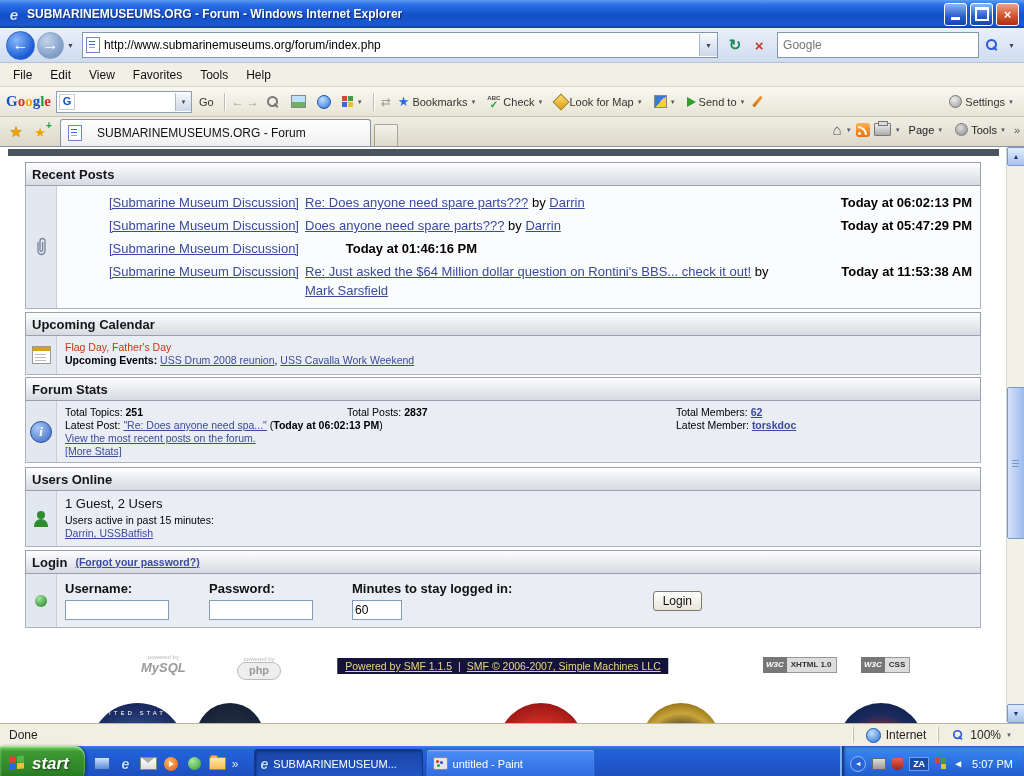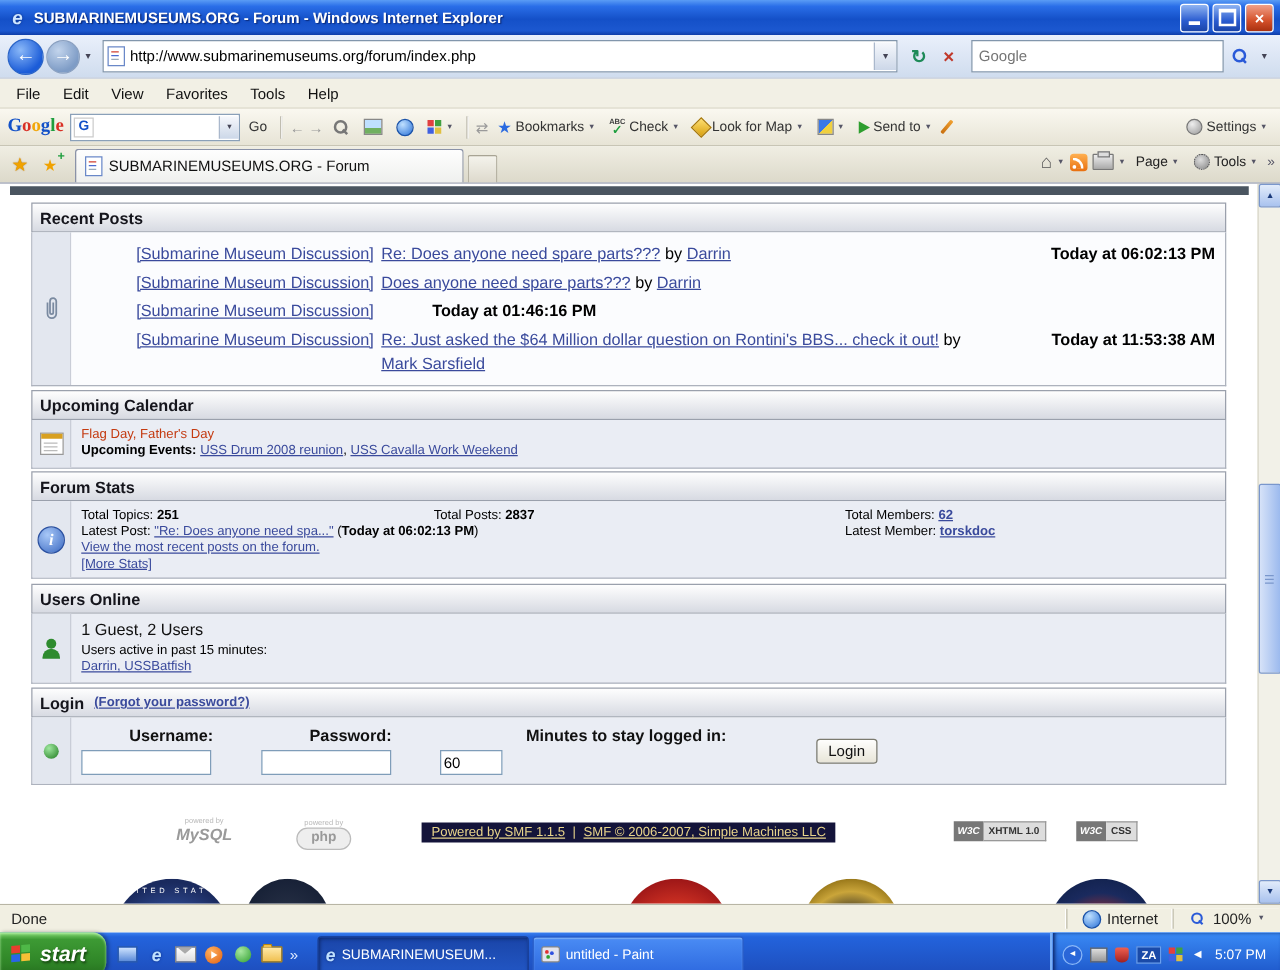--- a/index.html
+++ b/index.html
@@ -75,21 +75,21 @@
   .pencil{width:3px;height:13px;background:linear-gradient(#f0a030,#c87010);transform:rotate(40deg);display:inline-block;border-radius:1px;}
   .settings-ico{width:11px;height:11px;border-radius:50%;background:radial-gradient(circle at 35% 30%,#eee,#999);border:1px solid #777;display:inline-block;}
   .gspacer{flex:1;}
   
   .tabbar{height:29px;background:linear-gradient(#f0eee3,#dcd9ca);border-bottom:1px solid #8a92a8;display:flex;align-items:flex-end;padding:0 4px;}
   .fav-btn{height:24px;width:24px;display:flex;align-items:center;justify-content:center;margin-bottom:2px;}
   .star-gold{color:#f0a200;font-size:15px;text-shadow:0 0 1px #a06000;}
   .star-add{position:relative;color:#f0a200;font-size:13px;}
   .star-add .plus{position:absolute;right:-6px;top:-5px;color:#1e9e3e;font-weight:bold;font-size:10px;}
   .tab-active{width:295px;height:26px;background:linear-gradient(#fefefe,#eff0ee);border:1px solid #8a92a8;border-bottom:none;
-              border-radius:3px 3px 0 0;display:flex;align-items:center;gap:5px;padding:0 7px;font-size:12px;color:#111;margin-left:8px;}
+              border-radius:3px 3px 0 0;display:flex;align-items:center;gap:15px;padding:0 7px;font-size:12px;color:#111;margin-left:8px;}
   .tab-stub{width:22px;height:21px;background:linear-gradient(#f4f3ec,#ddd9cc);border:1px solid #a8a494;border-bottom:none;border-radius:2px 2px 0 0;margin-left:3px;}
   .tab-right{margin-left:auto;display:flex;align-items:center;gap:4px;height:100%;font-size:11px;color:#222;padding-bottom:2px;}
   .home-ico{font-size:15px;color:#555;line-height:15px;}
   .rss-ico{width:14px;height:14px;border-radius:3px;background:linear-gradient(#ffb050,#e87010);position:relative;display:inline-block;}
   .rss-ico::after{content:"";position:absolute;left:2px;bottom:2px;width:3px;height:3px;background:#fff;border-radius:50%;}
   .rss-ico::before{content:"";position:absolute;left:2px;bottom:2px;width:7px;height:7px;border-top:2px solid #fff;border-right:2px solid #fff;border-radius:0 9px 0 0;}
   .print-ico{width:15px;height:11px;background:linear-gradient(#eee,#aaa);border:1px solid #777;border-radius:1px;position:relative;display:inline-block;}
   .print-ico::before{content:"";position:absolute;left:3px;top:-3px;width:8px;height:3px;background:#ddd;border:1px solid #777;}
   .gear-ico{width:11px;height:11px;border-radius:50%;background:radial-gradient(circle at 40% 35%,#ddd,#888);border:1px dotted #555;display:inline-block;}
   .chev{font-size:11px;color:#556;}
@@ -111,21 +111,21 @@
   .post-main{flex:1;padding-left:6px;}
   .post-time{width:178px;flex:none;text-align:right;font-weight:bold;color:#000;white-space:nowrap;}
   .small{font-size:10.5px;line-height:13px;}
   .red-ev{color:#c43a10;}
   .st-row{display:flex;}
   .st-c1{width:282px;flex:none;} .st-c2{width:285px;flex:none;} .st-c12{width:567px;flex:none;} .st-c3{flex:1;margin-left:44px;}
   .users-sum{font-size:13px;margin-bottom:3px;color:#111;}
   .login-form{flex:1;display:flex;align-items:flex-start;padding:7px 8px 6px 8px;}
   .lf-col{display:flex;flex-direction:column;}
   .lf-c1{width:144px;} .lf-c2{width:143px;} .lf-c3{width:298px;} .lf-c4{flex:1;}
-  .lf-label{font-weight:bold;font-size:13px;color:#111;margin-bottom:4px;text-align:center;}
+  .lf-label{font-weight:bold;font-size:13px;color:#111;margin-bottom:4px;}
   .ti{height:18px;border:1px solid #7f9db9;font-size:12px;padding:0 2px;width:98px;background:#fff;font-family:"Liberation Sans",sans-serif;}
   .ti.minutes{width:44px;}
   .cb{width:13px;height:13px;margin:2px 0 0 2px;}
   .login-btn-wrap{width:52px;align-self:center;display:flex;justify-content:flex-end;}
   .xp-btn{font-size:12px;padding:2px 9px;background:linear-gradient(#fefefd,#e8e5d8);border:1px solid #7b7a6e;border-radius:3px;color:#111;font-family:"Liberation Sans",sans-serif;}
   .forgot{font-size:10.5px;font-weight:bold;}
   
   .cal-ico{width:17px;height:16px;background:#fff;border:1px solid #999;position:relative;}
   .cal-ico::before{content:"";position:absolute;left:0;top:0;right:0;height:4px;background:#d8a020;}
   .cal-ico::after{content:"";position:absolute;left:2px;top:7px;width:11px;height:1px;background:#bbb;box-shadow:0 3px 0 #bbb,0 6px 0 #bbb;}
@@ -372,20 +372,21 @@
           </div>
           <div class="body-main">
             <div class="post-row">
               <span class="post-board"><span class="lnk">[Submarine Museum Discussion]</span></span>
               <span class="post-main"><span class="lnk">Re: Does anyone need spare parts???</span> <span>by</span> <span class="lnk">Darrin</span></span>
               <span class="post-time">Today at 06:02:13 PM</span>
             </div>
             <div class="post-row">
               <span class="post-board"><span class="lnk">[Submarine Museum Discussion]</span></span>
               <span class="post-main"><span class="lnk">Does anyone need spare parts???</span> <span>by</span> <span class="lnk">Darrin</span></span>
+              <span class="post-time">Today at 05:47:29 PM</span>
             </div>
             <div class="post-row">
               <span class="post-board"><span class="lnk">[Submarine Museum Discussion]</span></span>
               <span class="post-time">Today at 01:46:16 PM</span>
             </div>
             <div class="post-row">
               <span class="post-board"><span class="lnk">[Submarine Museum Discussion]</span></span>
               <span class="post-main"><span class="lnk">Re: Just asked the $64 Million dollar question on Rontini's BBS... check it out!</span> <span>by</span> <span class="lnk">Mark Sarsfield</span></span>
               <span class="post-time">Today at 11:53:38 AM</span>
             </div>

